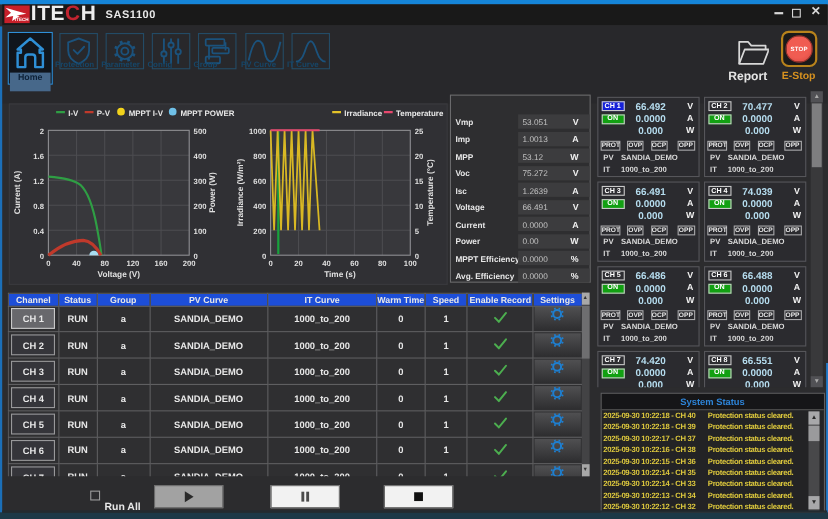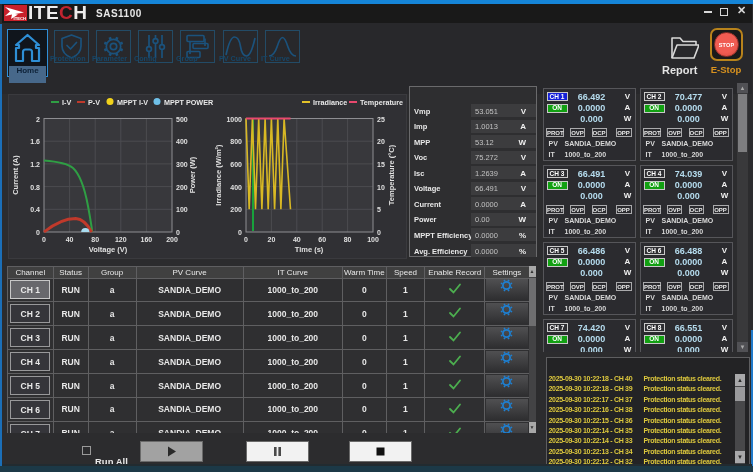--- a/index.html
+++ b/index.html
@@ -56,21 +56,21 @@
 
 #sys { left:545.5px; top:356.5px; width:204.5px; height:109.5px; background:#232325; border:1px solid #5e5e60; overflow:hidden; }
 #syshead { position:absolute; left:0; top:0; width:100%; height:15px; background:#161618; border-bottom:1px solid #555; color:#2d84d8; font-size:8.5px; font-weight:bold; text-align:center; line-height:15px; }
 .logrow { position:absolute; left:0; width:100%; height:10.4px; color:#ddc83d; font-size:7px; font-weight:bold; letter-spacing:-0.3px; white-space:nowrap; }
 .logt { position:absolute; left:2px; top:1px; }
 .logm { position:absolute; left:97px; top:1px; }
 
 #tbl { left:7px; top:265.5px; width:528px; height:167.5px; overflow:hidden; }
 #tbl table { border-collapse:collapse; table-layout:fixed; width:521px; }
 #tbl td, #tbl th { border:1px solid #5f5f61; padding:0; overflow:hidden; }
-#tbl th { height:12px; background:#404040; color:#e8e8e8; font-size:8px; font-weight:normal; text-align:center; }
+#tbl th { height:12px; background:#1d4ed8; color:#e8e8e8; font-size:8px; font-weight:bold; text-align:center; }
 #tbl td { height:23.9px; background:#2f2f31; color:#e8e8e8; font-size:8.5px; font-weight:bold; text-align:center; }
 .rowbtn { margin:0 auto; width:40px; height:19px; border:1px solid #98989a; background:#35353a; line-height:19px; }
 .rowbtn.sel { background:#68686c; border-color:#c8c8c8; }
 .setbtn { margin:0 auto; width:42px; height:21px; background:linear-gradient(#505052,#2e2e30); }
 
 #runallbox { left:82px; top:446px; width:9px; height:9px; border:1px solid #9a9a9a; background:#2c2c2e; }
 #runalltxt { left:95px; top:456px; color:#e8e8e8; font-size:9.5px; font-weight:bold; }
 .cbtn { position:absolute; top:441px; width:63px; height:21px; border:1px solid #6a6a6a; }
 </style>
 </head>
@@ -490,20 +490,21 @@
 
 </div>
 </div>
 <div class="abs sbar" style="left:737px;top:83px;width:11px;height:269px;">
 <div class="sarrow" style="left:0;top:0;width:11px;height:10px;line-height:10px;">▲</div>
 <div class="sthumb" style="left:1px;top:11px;width:9px;height:58px;"></div>
 <div class="sarrow" style="left:0;top:259px;width:11px;height:10px;line-height:10px;">▼</div>
 </div>
 
 <div class="abs" id="sys">
+<div id="syshead">System Status</div>
 <div class="logrow" style="top:16.5px">
         <span class="logt">2025-09-30 10:22:18 - CH 40</span>
         <span class="logm">Protection status cleared.</span>
       </div>
 <div class="logrow" style="top:26.9px">
         <span class="logt">2025-09-30 10:22:18 - CH 39</span>
         <span class="logm">Protection status cleared.</span>
       </div>
 <div class="logrow" style="top:37.3px">
         <span class="logt">2025-09-30 10:22:17 - CH 37</span>

